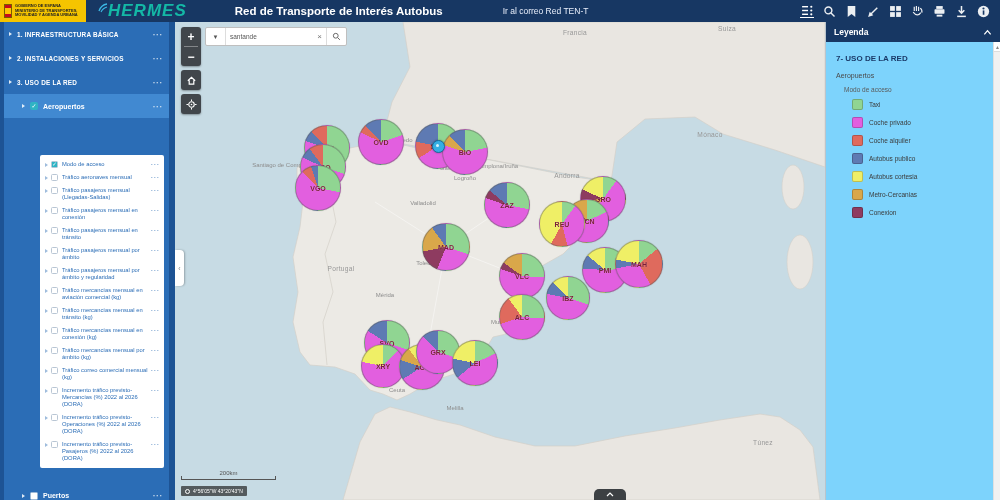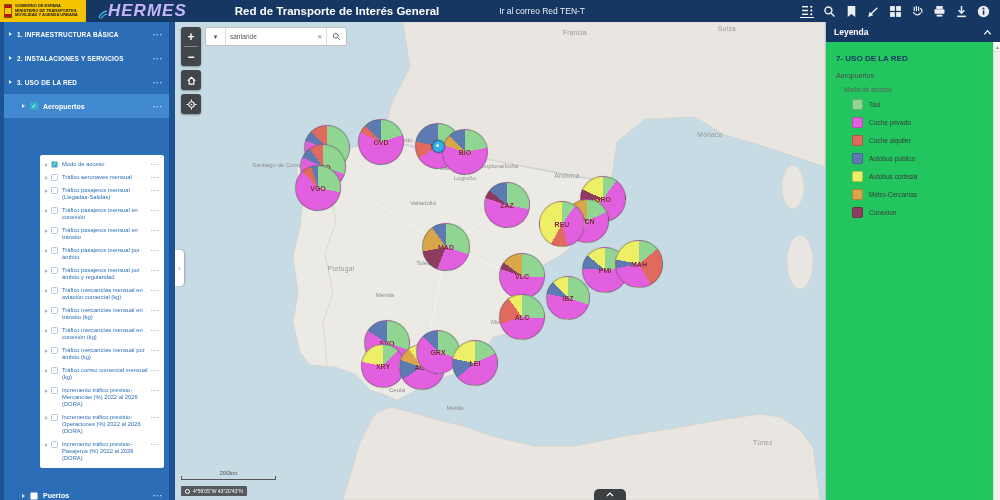--- a/index.html
+++ b/index.html
@@ -4,21 +4,21 @@
 <style>
   html,body{margin:0;padding:0;background:#222;}
   *{box-sizing:border-box;font-family:"Liberation Sans",sans-serif;}
   .app{position:relative;width:1000px;height:500px;overflow:hidden;background:#c7dbe4;}
 
   
   .topbar{position:absolute;left:0;top:0;width:1000px;height:22px;background:#173763;display:flex;align-items:center;z-index:50;}
   .gov-logo{width:86px;height:22px;background:#f5c400;display:flex;align-items:center;gap:3px;padding:2px 4px;flex:none;}
   .coat{width:8px;height:14px;flex:none;background:linear-gradient(#c60b1e 0 25%,#ffc400 25% 75%,#c60b1e 75% 100%);border:0.5px solid #7a5b00;}
   .gov-text{font-size:4px;line-height:4.5px;color:#222;font-weight:bold;overflow:hidden;}
-  .brand{display:flex;align-items:flex-end;margin-left:12px;color:#c4b5fd;}
+  .brand{display:flex;align-items:flex-start;margin-left:12px;color:#14b8a6;}
   .brand .swoosh{margin-top:1px;}
   .brand .name{font-size:17px;font-weight:bold;font-style:italic;letter-spacing:1px;line-height:20px;}
   .apptitle{color:#fff;font-size:11.5px;font-weight:bold;margin-left:48px;white-space:nowrap;}
   .visor-link{color:#e8eefb;font-size:8.5px;margin-left:60px;text-decoration:none;white-space:nowrap;cursor:pointer;}
   .header-icons{display:flex;align-items:center;gap:8px;margin-left:auto;margin-right:10px;}
   .hicon{width:14px;height:14px;display:inline-flex;align-items:center;justify-content:center;cursor:pointer;opacity:.92;}
   .hicon.active{border-bottom:1.5px solid #fff;opacity:1;}
 
   
   .sidebar{position:absolute;left:0;top:22px;width:175px;height:478px;background:#2b6db6;z-index:40;overflow:hidden;}
@@ -71,21 +71,21 @@
   .searchbox .sbtn{width:20px;height:100%;border-left:1px solid #ddd;display:flex;align-items:center;justify-content:center;cursor:pointer;}
   .collapsetab{position:absolute;left:0;top:228px;width:9px;height:36px;background:#fff;border-radius:0 4px 4px 0;box-shadow:1px 0 2px rgba(0,0,0,.25);display:flex;align-items:center;justify-content:center;color:#888;font-size:7px;cursor:pointer;z-index:20;}
   .scalewrap{position:absolute;left:6px;top:448px;z-index:20;}
   .scalelabel{font-size:6px;color:#555;text-align:center;width:95px;}
   .scaleline{width:95px;height:4px;border:1px solid #555;border-top:none;}
   .coordbar{position:absolute;left:6px;top:464px;background:rgba(40,40,40,.72);color:#fff;font-size:5px;padding:2px 4px;border-radius:1px;display:flex;align-items:center;gap:3px;z-index:20;}
   .coordbar .globe{width:5px;height:5px;border-radius:50%;border:1px solid #fff;flex:none;}
   .bottomtab{position:absolute;left:419px;top:467px;width:32px;height:11px;background:#3c4043;border-radius:5px 5px 0 0;display:flex;align-items:center;justify-content:center;z-index:20;cursor:pointer;}
 
   
-  .legend{position:absolute;left:825px;top:22px;width:175px;height:478px;background:#22c55e;border-left:1px solid #b9c4cc;z-index:40;}
+  .legend{position:absolute;left:825px;top:22px;width:175px;height:478px;background:#7dd3fc;border-left:1px solid #b9c4cc;z-index:40;}
   .lg-head{height:20px;background:#173763;display:flex;align-items:center;padding:0 8px;}
   .lg-title{color:#fff;font-size:8.5px;font-weight:bold;}
   .lg-collapse{margin-left:auto;cursor:pointer;display:inline-flex;}
   .lg-body{padding:12px 10px 0 10px;}
   .lg-section{font-size:8px;font-weight:bold;color:#1a3a68;margin-bottom:9px;}
   .lg-layer{font-size:7px;color:#4a4a4a;margin-bottom:7px;}
   .lg-sublayer{font-size:6.5px;color:#5a5a5a;margin-left:8px;margin-bottom:6px;}
   .lg-item{display:flex;align-items:center;gap:6px;margin:0 0 7px 16px;}
   .lg-sw{width:11px;height:11px;border-radius:2px;border:0.5px solid rgba(0,0,0,.2);flex:none;}
   .lg-item .lbl{font-size:6.5px;color:#3a3a3a;}
@@ -105,21 +105,21 @@
         <div>MINISTERIO DE TRANSPORTES, MOVILIDAD Y AGENDA URBANA</div>
       </div>
     </div>
     <div class="brand">
       <svg class="swoosh" width="10" height="12" viewBox="0 0 10 12">
         <path d="M1,9 Q3,3 9,2" fill="none" stroke="#3cb9e6" stroke-width="1.3"></path>
         <path d="M3,10 Q5,6 9,5" fill="none" stroke="#3cb9e6" stroke-width="1.1"></path>
       </svg>
       <span class="name">HERMES</span>
     </div>
-    <div class="apptitle">Red de Transporte de Interés General</div>
+    <div class="apptitle">Red de Transporte de Interés Autobus</div>
     <a class="visor-link">Ir al correo Red TEN-T</a>
     <div class="header-icons" id="header-icons">
         <span class="hicon active">
           <svg width="13" height="13" viewBox="0 0 12 12">
             <g stroke="#fff" stroke-width="1.3">
               <line x1="1" y1="2.5" x2="6.5" y2="2.5"></line>
               <line x1="1" y1="6" x2="6.5" y2="6"></line>
               <line x1="1" y1="9.5" x2="6.5" y2="9.5"></line>
             </g>
             <circle cx="9.5" cy="2.5" r="1" fill="#fff"></circle>

